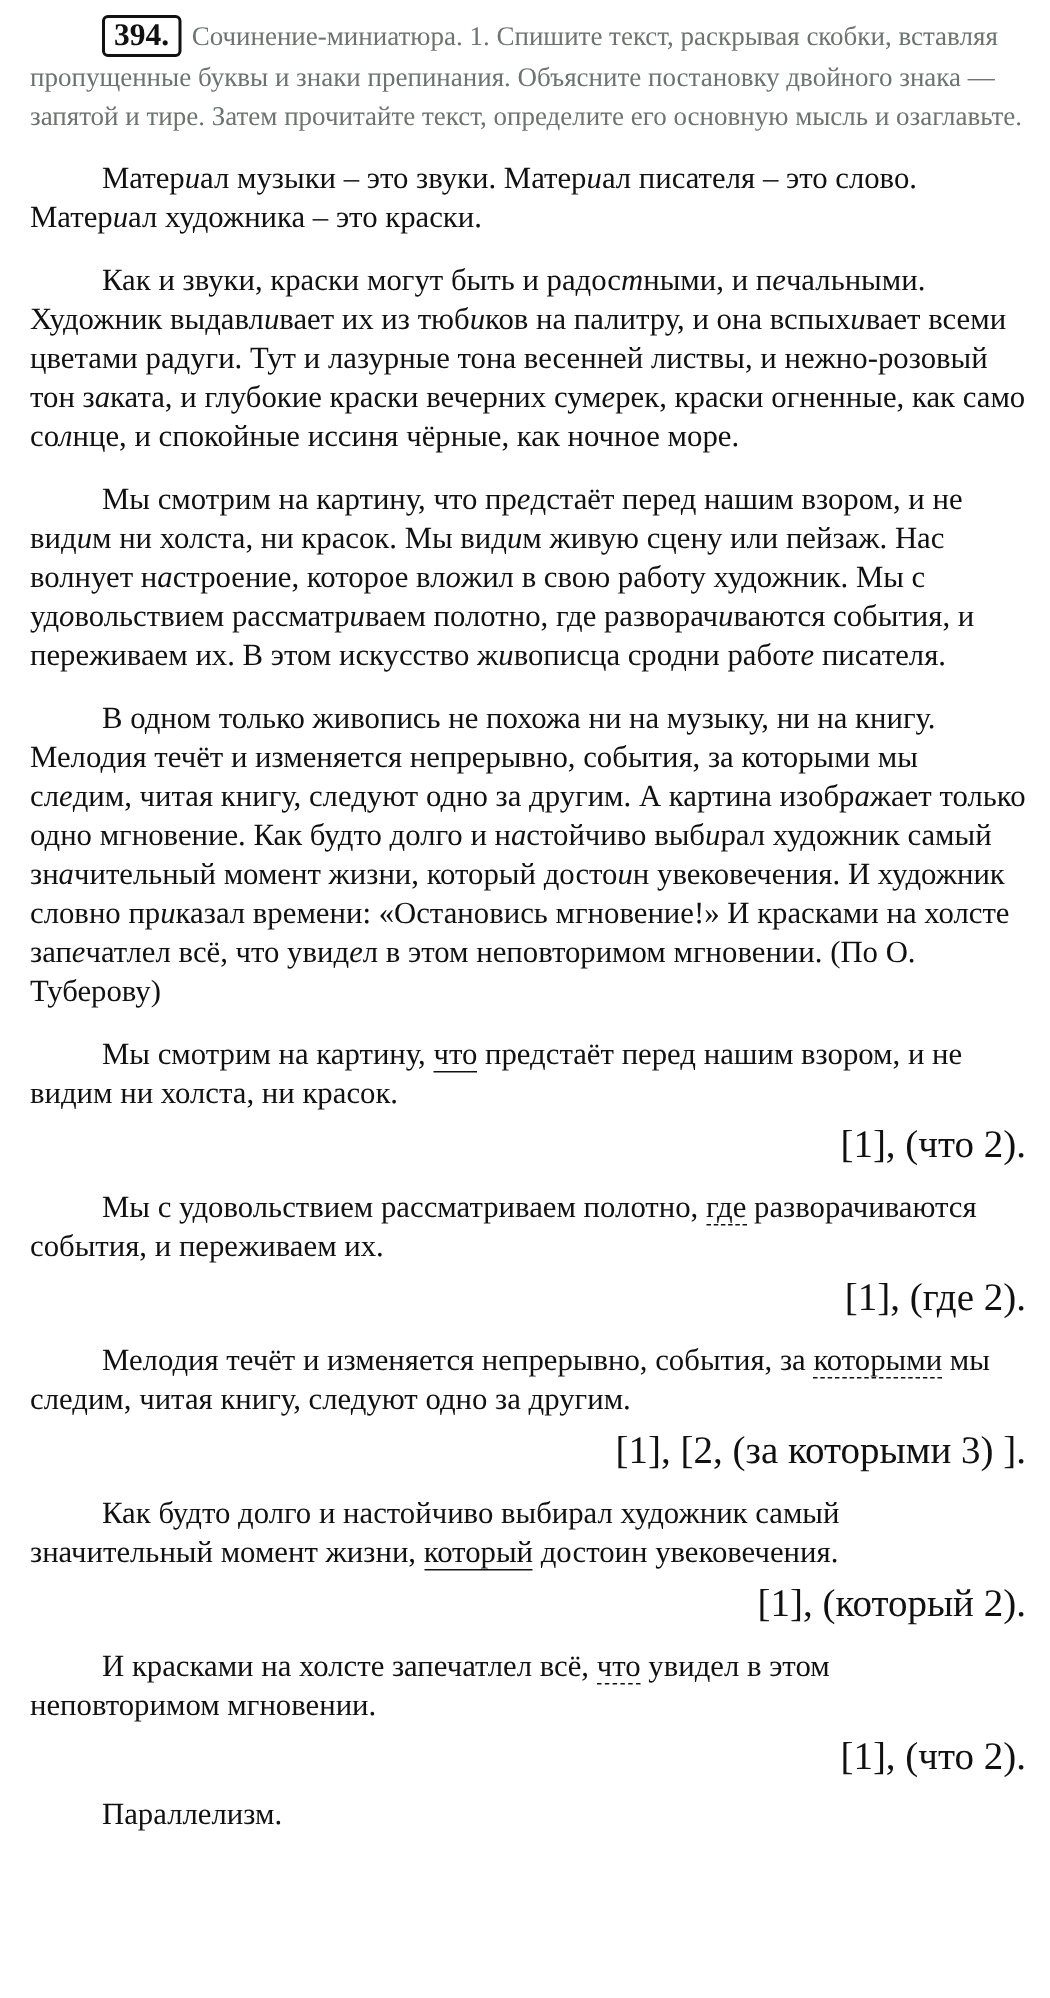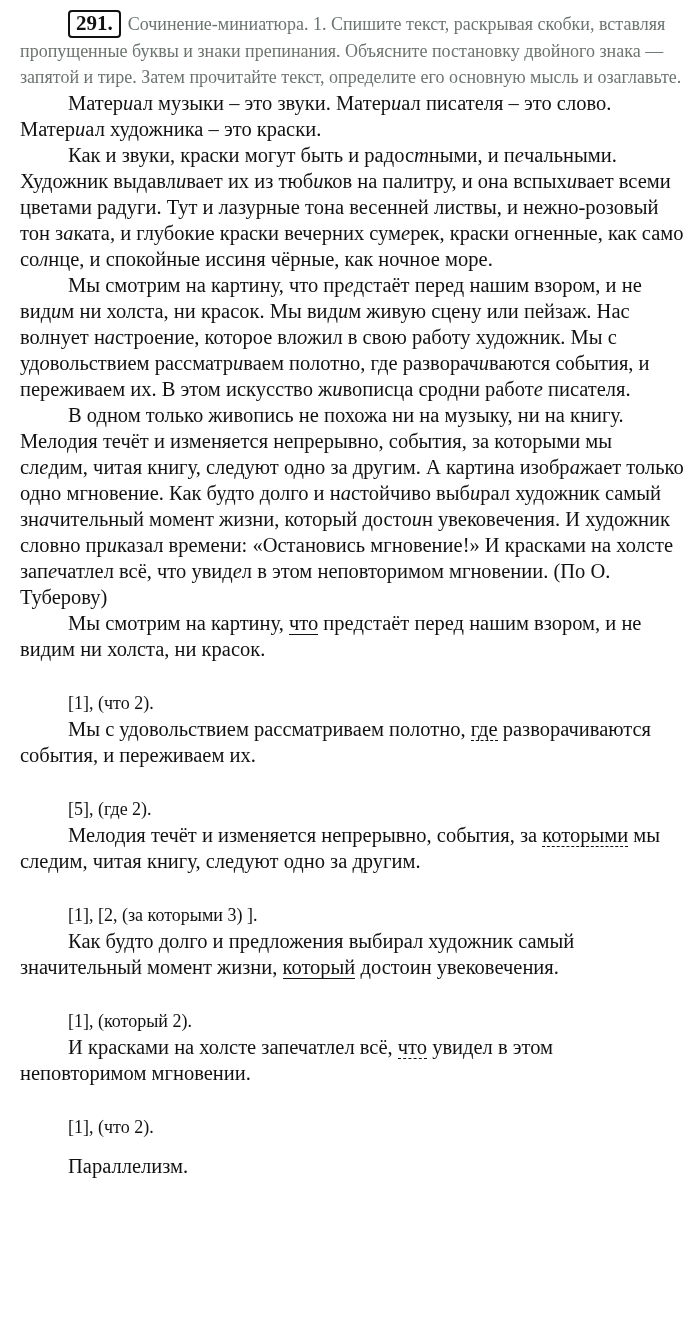--- a/index.html
+++ b/index.html
@@ -35,57 +35,58 @@
     line-height: 1.1;
     color: #111111;
     text-indent: 0;
     background: #ffffff;
   }
   .body-text {
     color: #111111;
     font-size: 20.5px;
     line-height: 26px;
     text-indent: 48px;
-    margin-top: 0;
+    margin-top: 16px;
   }
   .scheme {
     color: #111111;
-    font-size: 18px;
+    font-size: 26px;
     line-height: 26px;
     text-indent: 48px;
-    margin-top: 28px;
+    margin-top: 8px;
+    text-align: right;
   }
   .run-i { font-style: italic; }
   .run-u  { border-bottom: 1.5px solid currentColor; }
   .run-ud { border-bottom: 1.5px dashed currentColor; }
   .answer-line { margin-top: 13px; }
 </style>
 </head>
 <body>
 
 <div class="page">
 
-  <p class="task-text"><span class="num-box">291.</span><span>Сочинение-миниатюра. 1. Спишите текст, раскрывая скобки, вставляя пропущенные буквы и знаки препинания. Объясните постановку двойного знака — запятой и тире. Затем прочитайте текст, определите его основную мысль и озаглавьте.</span></p>
+  <p class="task-text"><span class="num-box">394.</span><span>Сочинение-миниатюра. 1. Спишите текст, раскрывая скобки, вставляя пропущенные буквы и знаки препинания. Объясните постановку двойного знака — запятой и тире. Затем прочитайте текст, определите его основную мысль и озаглавьте.</span></p>
 
 
   <p class="body-text"><span>Матер</span><span class="run-i">и</span><span>ал музыки – это звуки. Матер</span><span class="run-i">и</span><span>ал писателя – это слово. Матер</span><span class="run-i">и</span><span>ал художника – это краски.</span></p>
   <p class="body-text"><span>Как и звуки, краски могут быть и радос</span><span class="run-i">т</span><span>ными, и п</span><span class="run-i">е</span><span>чальными. Художник выдавл</span><span class="run-i">и</span><span>вает их из тюб</span><span class="run-i">и</span><span>ков на палитру, и она вспых</span><span class="run-i">и</span><span>вает всеми цветами радуги. Тут и лазурные тона весенней листвы, и нежно-розовый тон з</span><span class="run-i">а</span><span>ката, и глубокие краски вечерних сум</span><span class="run-i">е</span><span>рек, краски огненные, как само со</span><span class="run-i">л</span><span>нце, и спокойные иссиня чёрные, как ночное море.</span></p>
   <p class="body-text"><span>Мы смотрим на картину, что пр</span><span class="run-i">е</span><span>дстаёт перед нашим взором, и не вид</span><span class="run-i">и</span><span>м ни холста, ни красок. Мы вид</span><span class="run-i">и</span><span>м живую сцену или пейзаж. Нас волнует н</span><span class="run-i">а</span><span>строение, которое вл</span><span class="run-i">о</span><span>жил в свою работу художник. Мы с уд</span><span class="run-i">о</span><span>вольствием рассматр</span><span class="run-i">и</span><span>ваем полотно, где разворач</span><span class="run-i">и</span><span>ваются события, и переживаем их. В этом искусство ж</span><span class="run-i">и</span><span>вописца сродни работ</span><span class="run-i">е</span><span> писателя.</span></p>
   <p class="body-text"><span>В одном только живопись не похожа ни на музыку, ни на книгу. Мелодия течёт и изменяется непрерывно, события, за которыми мы сл</span><span class="run-i">е</span><span>дим, читая книгу, следуют одно за другим. А картина изобр</span><span class="run-i">а</span><span>жает только одно мгновение. Как будто долго и н</span><span class="run-i">а</span><span>стойчиво выб</span><span class="run-i">и</span><span>рал художник самый зн</span><span class="run-i">а</span><span>чительный момент жизни, который досто</span><span class="run-i">и</span><span>н увековечения. И художник словно пр</span><span class="run-i">и</span><span>казал времени: «Остановись мгновение!» И красками на холсте зап</span><span class="run-i">е</span><span>чатлел всё, что увид</span><span class="run-i">е</span><span>л в этом неповторимом мгновении. (По О. Туберову)</span></p>
 
   <p class="body-text"><span>Мы смотрим на картину, </span><span class="run-u">что</span><span> предстаёт перед нашим взором, и не видим ни холста, ни красок.</span></p>
   <p class="scheme">[1], (что 2).</p>
 
   <p class="body-text"><span>Мы с удовольствием рассматриваем полотно, </span><span class="run-ud">где</span><span> разворачиваются события, и переживаем их.</span></p>
-  <p class="scheme">[5], (где 2).</p>
+  <p class="scheme">[1], (где 2).</p>
 
   <p class="body-text"><span>Мелодия течёт и изменяется непрерывно, события, за </span><span class="run-ud">которыми</span><span> мы следим, читая книгу, следуют одно за другим.</span></p>
   <p class="scheme">[1], [2, (за которыми 3) ].</p>
 
-  <p class="body-text"><span>Как будто долго и предложения выбирал художник самый значительный момент жизни, </span><span class="run-u">который</span><span> достоин увековечения.</span></p>
+  <p class="body-text"><span>Как будто долго и настойчиво выбирал художник самый значительный момент жизни, </span><span class="run-u">который</span><span> достоин увековечения.</span></p>
   <p class="scheme">[1], (который 2).</p>
 
   <p class="body-text"><span>И красками на холсте запечатлел всё, </span><span class="run-ud">что</span><span> увидел в этом неповторимом мгновении.</span></p>
   <p class="scheme">[1], (что 2).</p>
 
 
   <p class="body-text answer-line">Параллелизм.</p>
 
 </div>
 

